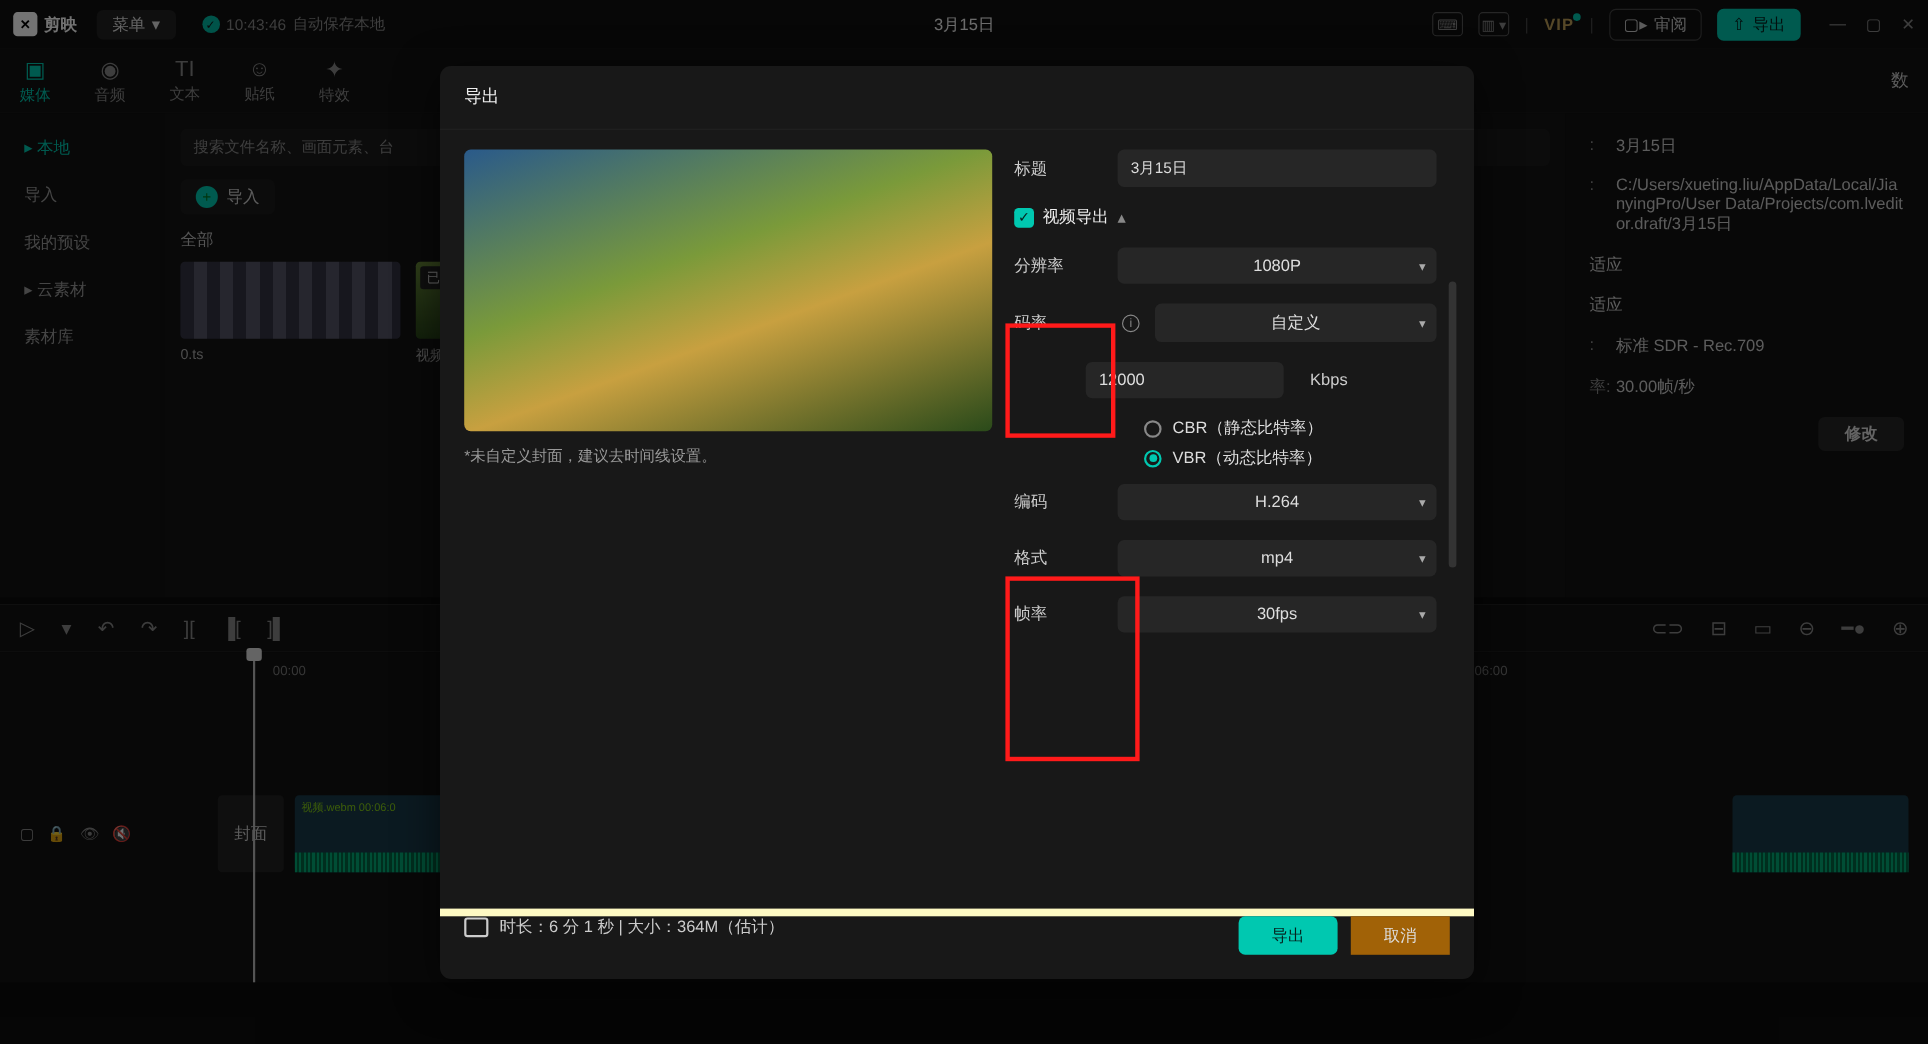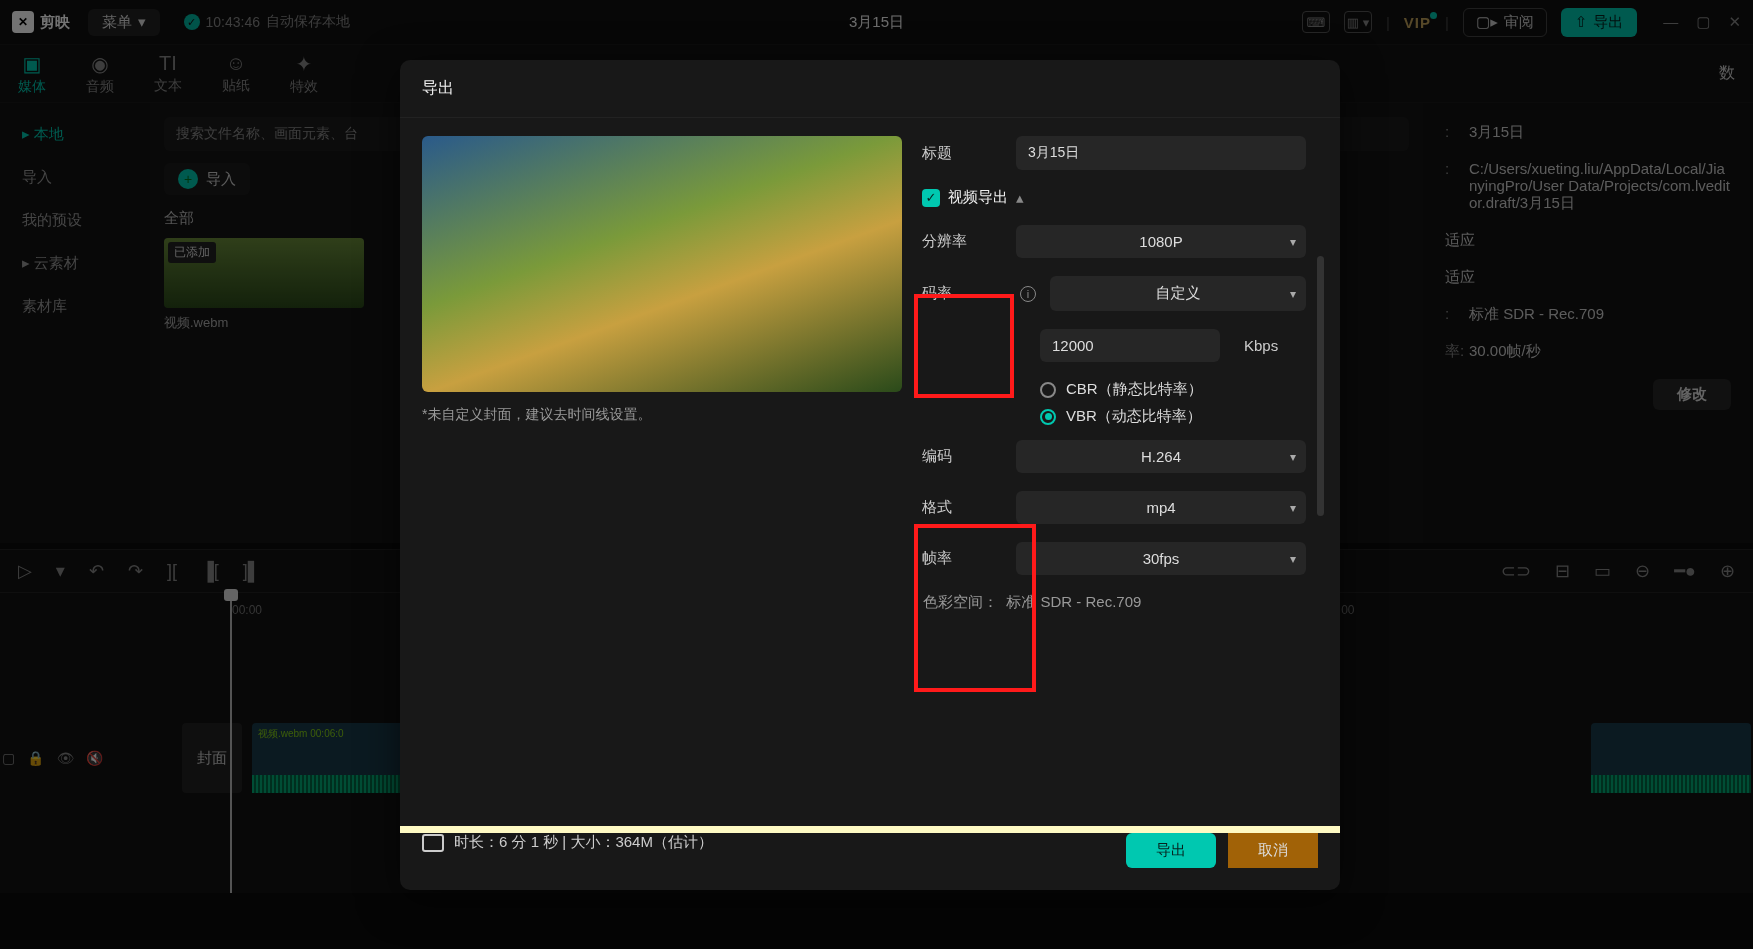--- a/index.html
+++ b/index.html
@@ -49,21 +49,21 @@
 
 .right-panel { width: 330px; background: #121212; padding: 20px 22px; color: #ccc; font-size: 15px; }
 .right-panel .rrow { margin-bottom: 18px; display: flex; }
 .right-panel .rlabel { width: 24px; color: #888; }
 .right-panel .rval { flex: 1; color: #ccc; word-break: break-all; }
 .modify-btn { float: right; background: #262626; padding: 6px 24px; border-radius: 6px; color: #ddd; font-weight: bold; }
 
 
 .timeline-bar { height: 44px; background: #121212; border-top: 1px solid #222; border-bottom: 1px solid #222; display: flex; align-items: center; padding: 0 18px; gap: 24px; color: #888; margin-top: 6px; }
 .timeline-bar .tlico { font-size: 18px; }
-.timeline-body { background: #121212; height: 300px; padding: 10px 2px; position: relative; }
+.timeline-body { background: #121212; height: 300px; padding: 10px 18px; position: relative; }
 .ruler { height: 30px; position: relative; color: #777; font-size: 12px; }
 .playhead { position: absolute; left: 230px; top: 0; width: 2px; height: 300px; background: #bbb; }
 .playhead::before { content: ""; position: absolute; top: -4px; left: -6px; width: 14px; height: 12px; background: #ddd; border-radius: 3px; }
 .track { margin-top: 90px; display: flex; align-items: center; gap: 10px; }
 .track-ctrls { display: flex; gap: 12px; color: #888; font-size: 14px; width: 170px; }
 .cover-cell { width: 60px; height: 70px; background: #222; display: flex; align-items: center; justify-content: center; color: #ccc; border-radius: 4px; }
 .clip { height: 70px; background: #1a3a4a; border-radius: 4px; position: relative; min-width: 160px; }
 .clip-label { position: absolute; top: 4px; left: 6px; color: #84cc16; font-size: 10px; }
 .clip-wave { position: absolute; bottom: 0; left: 0; right: 0; height: 18px; background: repeating-linear-gradient(90deg,#0a7 0 2px,#064 2px 4px); }
 
@@ -181,20 +181,24 @@
     <div class="search-row">
       <div class="search-box">搜索文件名称、画面元素、台</div>
     </div>
     <div class="import-btn">
       <span class="plus-circle">+</span>
       <span>导入</span>
     </div>
     <div class="all-label">全部</div>
     <div class="thumbs">
       <div class="thumb">
+        <div class="thumb-img strip"></div>
+        <div class="thumb-name">0.ts</div>
+      </div>
+      <div class="thumb">
         <div class="thumb-img tree">
             <span class="added-tag">已添加</span>
           </div>
         <div class="thumb-name">视频.webm</div>
       </div>
     </div>
   </div>
 
   <div class="right-panel">
     <div class="rrow">
@@ -296,21 +300,21 @@
           </div>
       </div>
       <div class="mrow">
         <span class="mlabel">码率</span>
         <span class="info-ico">i</span>
         <div class="select">
             <span>自定义</span>
             <span class="caret">▾</span>
           </div>
       </div>
-      <div class="mrow" style="margin-left:118px">
+      <div class="mrow" style="margin-left:65px">
         <div class="num-input">12000</div>
         <span class="unit">Kbps</span>
       </div>
       <div class="radio-row">
           <span class="radio"></span>
           <span>CBR（静态比特率）</span>
         </div>
       <div class="radio-row">
           <span class="radio sel"></span>
           <span>VBR（动态比特率）</span>
@@ -330,23 +334,20 @@
             <span class="caret">▾</span>
           </div>
       </div>
       <div class="mrow">
         <span class="mlabel">帧率</span>
         <div class="select">
             <span>30fps</span>
             <span class="caret">▾</span>
           </div>
       </div>
-      <div class="colorspace">
-        <span>色彩空间：</span>&nbsp;&nbsp;<span>标准 SDR - Rec.709</span>
-      </div>
 
       <div class="scrollbar"></div>
 
       <div class="hi-box" style="left:-8px; top:158px; width:100px; height:104px"></div>
       <div class="hi-box" style="left:-8px; top:388px; width:122px; height:168px"></div>
     </div>
   </div>
   <div class="modal-foot">
     <div class="foot-left">
       <span class="film-ico"></span>

